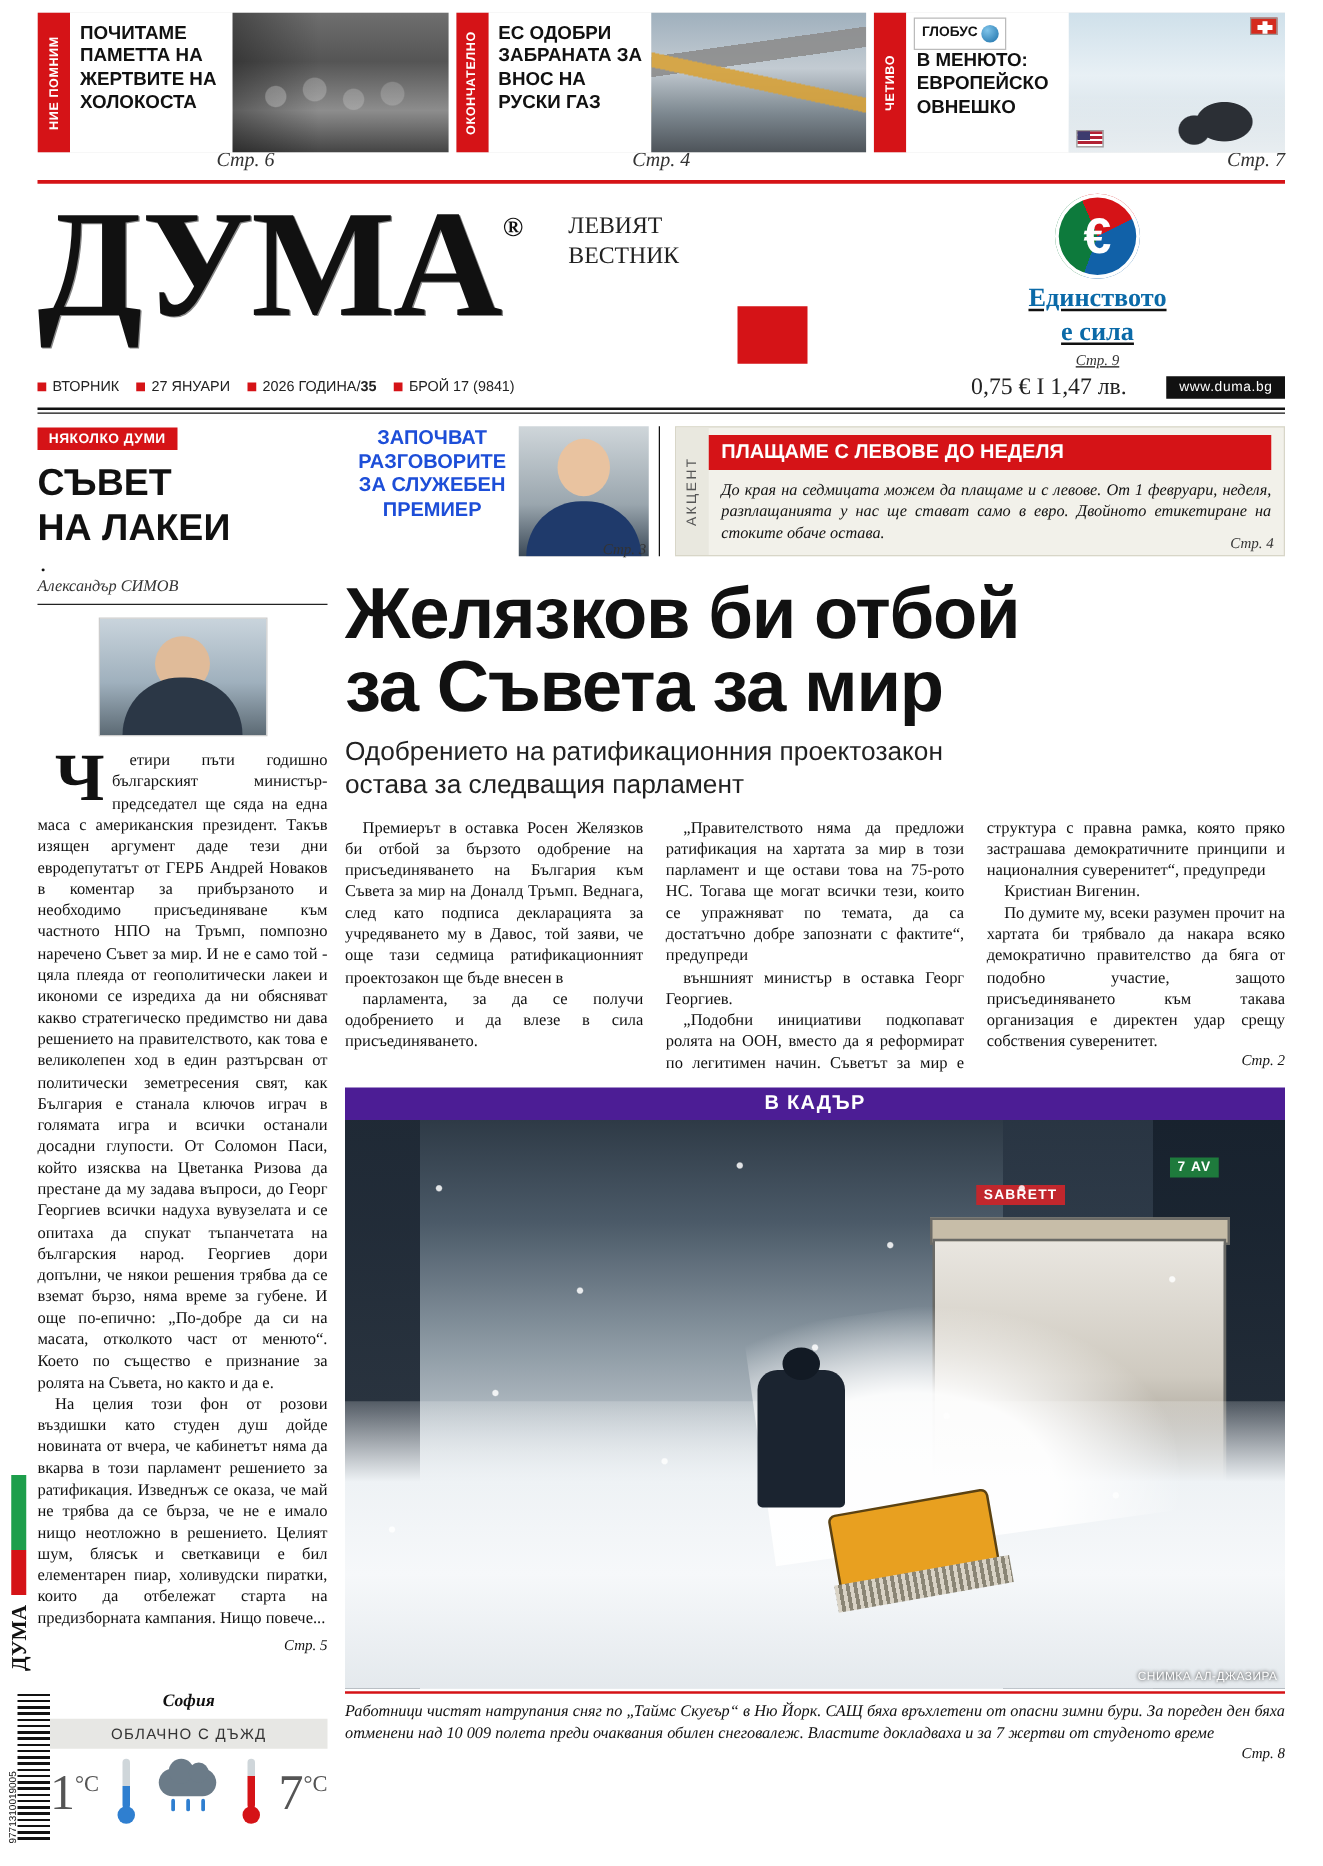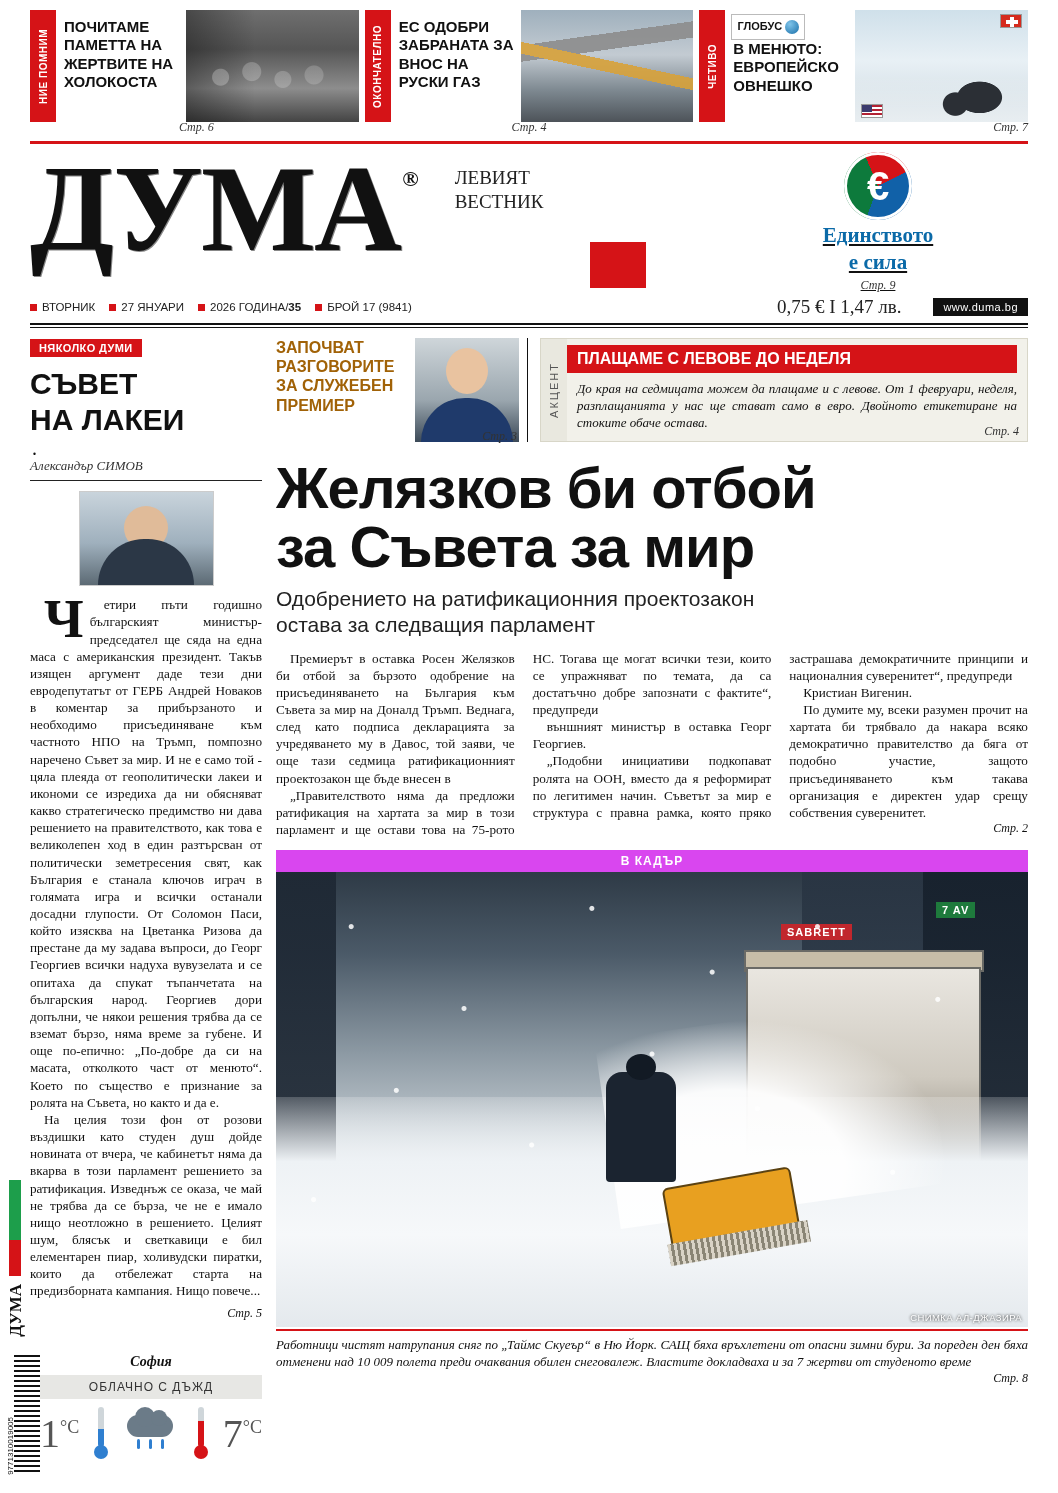--- a/index.html
+++ b/index.html
@@ -120,21 +120,21 @@
   .fl.ch::before{left:9px;top:2px;width:4px;height:10px;}
   .fl.ch::after{left:5px;top:5px;width:12px;height:4px;}
   .fl.us { background: repeating-linear-gradient(180deg,#b22234 0 2px,#fff 2px 4px); }
   .fl.us::before{content:"";position:absolute;left:0;top:0;width:10px;height:7px;background:#3c3b6e;}
   .miniflags { position:absolute; bottom:4px; left:6px; display:flex; gap:3px; z-index:4;}
 
   .stranitsa-row {
     display: flex;
     padding: 0 30px;
     font-style: italic;
-    font-size: 12px;
+    font-size: 16px;
     color: #333;
     margin-top: -30px;
   }
   .stranitsa-row > div { flex: 1; text-align: center; }
   .stranitsa-row > div:last-child { text-align: right; }
 
   .rule-red { height: 3px; background: #d51317; margin: 6px 30px 0 30px; }
 
   
   .masthead {
@@ -328,22 +328,23 @@
   .promo {
     width: 252px; flex: 0 0 252px;
     border-right: 1px solid #111;
     padding-right: 8px;
     display: flex;
     position: relative;
   }
   .promo-text {
     font-family: "Liberation Sans", sans-serif;
     font-weight: bold; font-size: 16px; line-height: 1.2;
-    color: #a16207;
+    color: #1d4ed8;
     width: 140px;
+    text-align: center;
   }
   .promo-photo {
     width: 104px; height: 104px;
     background: linear-gradient(180deg,#cfd6da 0%,#9aa6ae 60%,#3c4a58 100%);
     position: relative; overflow: hidden;
   }
   .promo-photo::before{
     content:"";position:absolute;left:50%;top:10px;transform:translateX(-50%);
     width:42px;height:46px;border-radius:50%;background:#e9c3a0;
   }
@@ -411,23 +412,23 @@
     font-size: 13.2px;
     line-height: 1.30;
     text-align: justify;
     hyphens: auto;
   }
   .cols3 p { margin: 0; text-indent: 14px; }
   .cols3 .str-right { text-indent: 0; }
 
   
   .vkadar {
-    background: #d946ef; color: #fff;
-    font-family: "Liberation Sans", sans-serif;
-    font-weight: bold; font-size: 12px;
+    background: #4c1d95; color: #fff;
+    font-family: "Liberation Sans", sans-serif;
+    font-weight: bold; font-size: 16px;
     text-align: center; letter-spacing: 1px;
     padding: 4px 0;
     margin-top: 12px;
   }
   .bigphoto {
     height: 455px;
     position: relative;
     overflow: hidden;
     background: linear-gradient(180deg,#2e3a46 0%,#4b5a68 18%,#8d9aa4 40%,#cfd6db 62%,#e7ebee 100%);
   }
@@ -686,20 +687,21 @@
         <div>Желязков би отбой</div>
         <div>за Съвета за мир</div>
       </div>
       <div class="subhead">
         <div>Одобрението на ратификационния проектозакон</div>
         <div>остава за следващия парламент</div>
       </div>
 
       <div class="cols3">
         <p>Премиерът в оставка Росен Желязков би отбой за бързото одобрение на присъединяването на България към Съвета за мир на Доналд Тръмп. Веднага, след като подписа декларацията за учредяването му в Давос, той заяви, че още тази седмица ратификационният проектозакон ще бъде внесен в</p>
+        <p>парламента, за да се получи одобрението и да влезе в сила присъединяването.</p>
         <p>„Правителството няма да предложи ратификация на хартата за мир в този парламент и ще остави това на 75-рото НС. Тогава ще могат всички тези, които се упражняват по темата, да са достатъчно добре запознати с фактите“, предупреди</p>
         <p>външният министър в оставка Георг Георгиев.</p>
         <p>„Подобни инициативи подкопават ролята на ООН, вместо да я реформират по легитимен начин. Съветът за мир е структура с правна рамка, която пряко застрашава демократичните принципи и националния суверенитет“, предупреди</p>
         <p>Кристиан Вигенин.</p>
         <p>По думите му, всеки разумен прочит на хартата би трябвало да накара всяко демократично правителство да бяга от подобно участие, защото присъединяването към такава организация е директен удар срещу собствения суверенитет.</p>
         <p class="str-right">Стр. 2</p>
       </div>
 
       <div class="vkadar">В КАДЪР</div>
 

